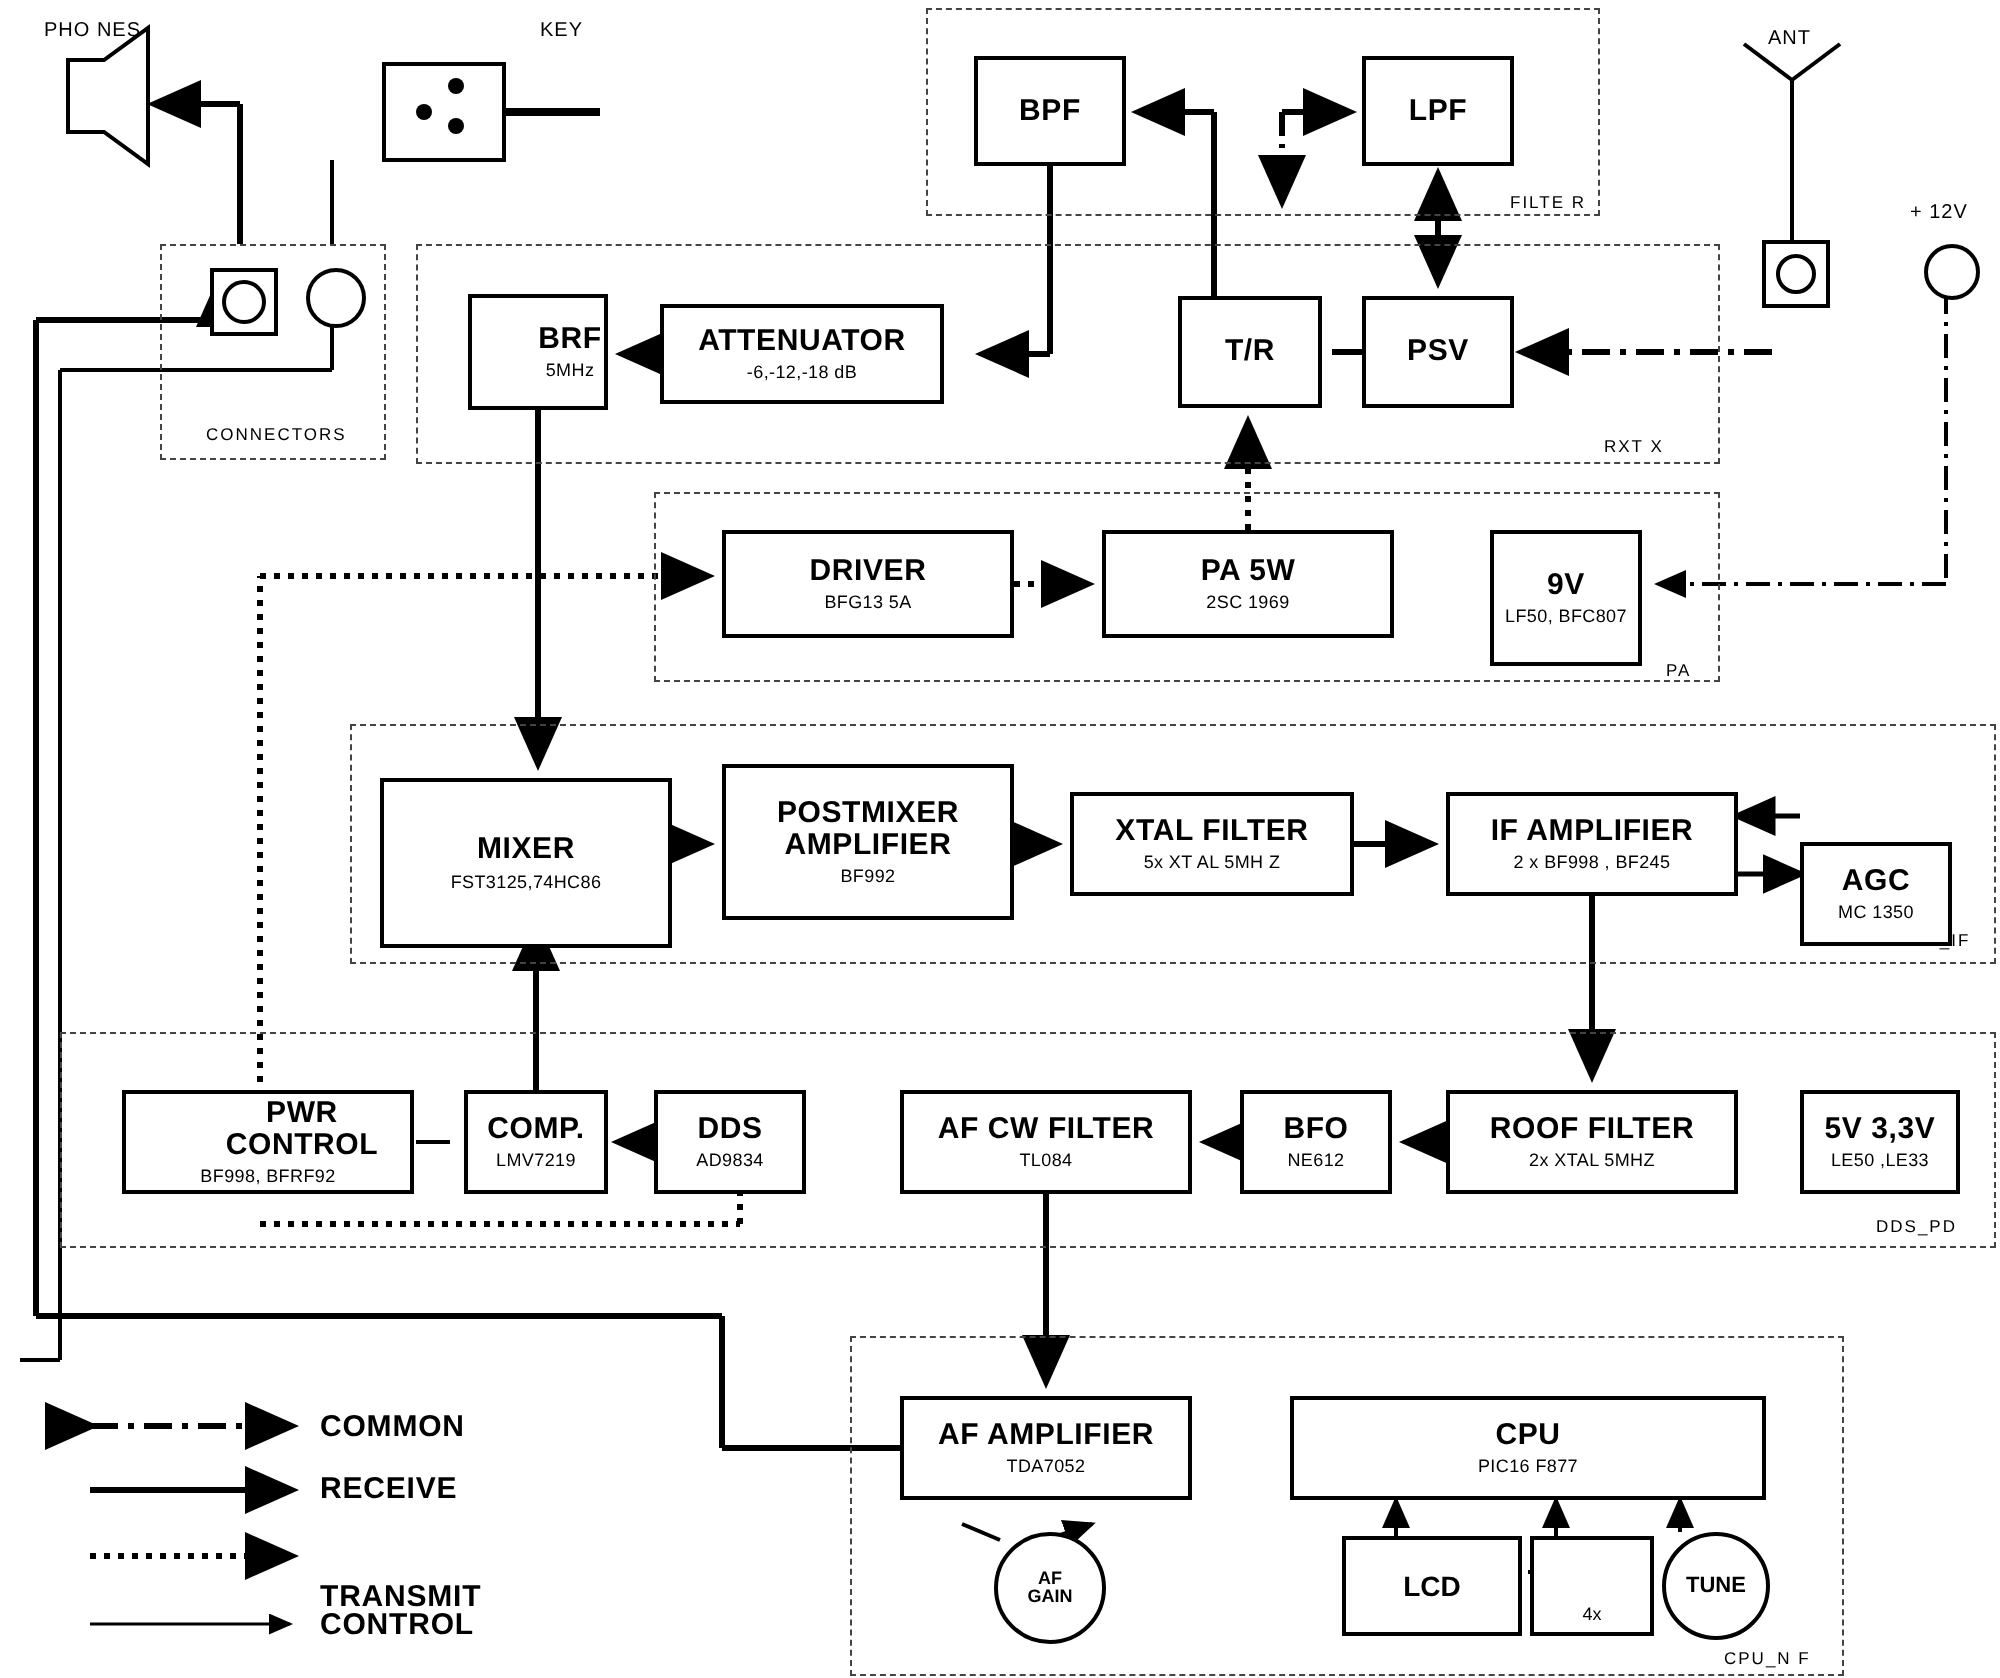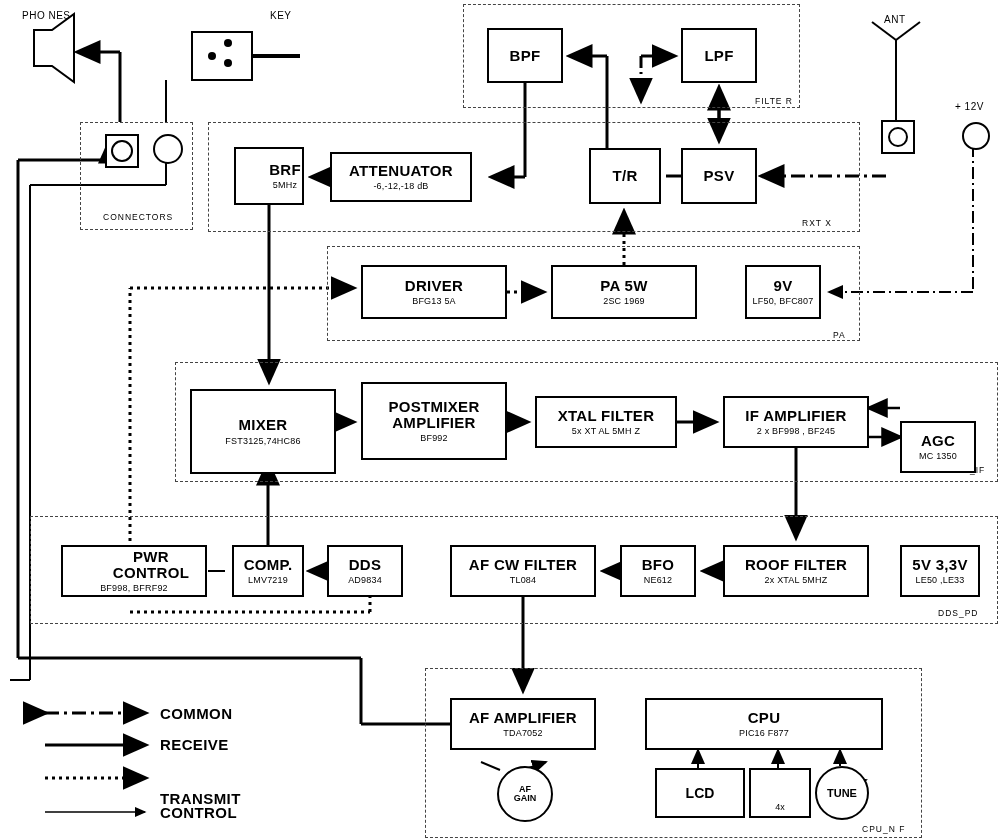--- a/index.html
+++ b/index.html
@@ -12,21 +12,21 @@
   .grp{position:absolute;border:1px dashed #444;box-sizing:border-box;}
   .grplab{position:absolute;font-size:8.5px;letter-spacing:1px;color:#000;}
   .lbl{position:absolute;font-size:10px;letter-spacing:.5px;}
   .legtxt{position:absolute;font-size:15px;font-weight:bold;letter-spacing:.4px;}
   .knob{position:absolute;border:2px solid #000;border-radius:50%;background:#fff;
         display:flex;align-items:center;justify-content:center;text-align:center;font-size:9px;font-weight:bold;line-height:1.0;}
   .conn{position:absolute;border:2px solid #000;background:#fff;}
   .conncirc{position:absolute;border:2px solid #000;border-radius:50%;background:#fff;}
   svg{position:absolute;left:0;top:0;}
   .cpu-sub{position:absolute;border:2px solid #000;background:#fff;display:flex;
-           align-items:center;justify-content:center;font-size:14px;font-weight:bold;}
+           align-items:center;justify-content:center;font-size:14px;font-weight:bold;margin-left:16px;}
 </style>
 </head>
 <body>
 
 <svg id="canvas" width="1000" height="839">
   <defs>
     <marker id="ar" markerWidth="9" markerHeight="9" refX="7.5" refY="4" orient="auto">
       <path d="M0,0 L9,4 L0,8 z" fill="#000"></path>
     </marker>
     <marker id="arS" markerWidth="8" markerHeight="8" refX="7" refY="3.5" orient="auto">
@@ -180,21 +180,21 @@
       <div class="t1" style="white-space: pre-line;">PSV</div>
     </div>
     <div class="blk" style="left: 361px; top: 265px; width: 146px; height: 54px;">
       <div class="t1" style="white-space: pre-line;">DRIVER</div>
       <div class="t2">BFG13 5A</div>
     </div>
     <div class="blk" style="left: 551px; top: 265px; width: 146px; height: 54px;">
       <div class="t1" style="white-space: pre-line;">PA 5W</div>
       <div class="t2">2SC 1969</div>
     </div>
-    <div class="blk" style="left: 745px; top: 265px; width: 76px; height: 54px;">
+    <div class="blk" style="left: 745px; top: 265px; width: 76px; height: 68px;">
       <div class="t1" style="white-space: pre-line;">9V</div>
       <div class="t2">LF50, BFC807</div>
     </div>
     <div class="blk" style="left: 190px; top: 389px; width: 146px; height: 85px;">
       <div class="t1" style="white-space: pre-line;">MIXER</div>
       <div class="t2">FST3125,74HC86</div>
     </div>
     <div class="blk" style="left: 361px; top: 382px; width: 146px; height: 78px;">
       <div class="t1" style="white-space: pre-line;">POSTMIXER
 AMPLIFIER</div>

